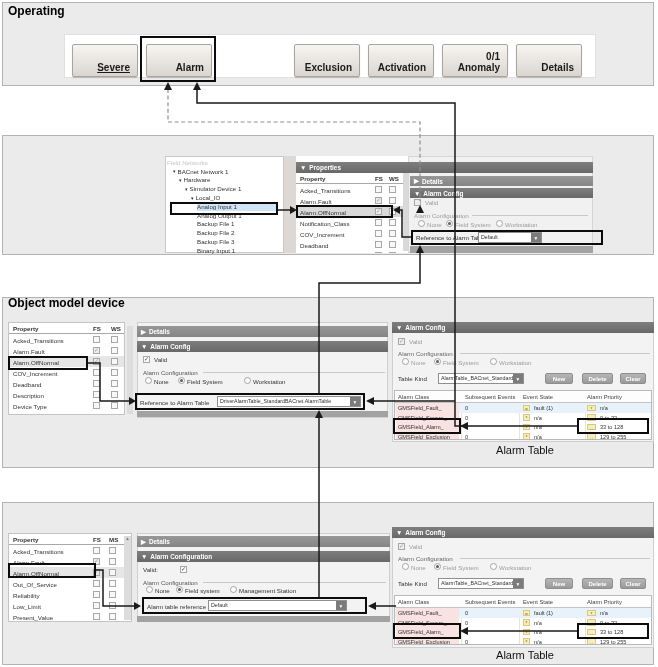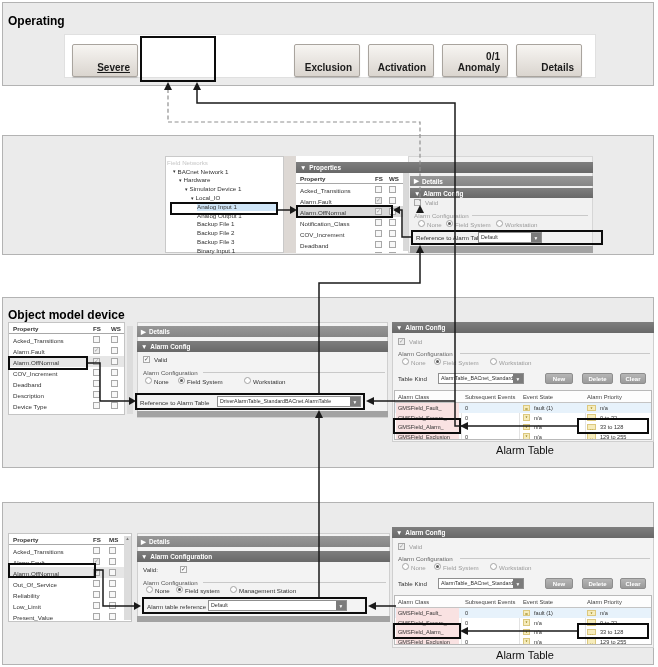--- a/index.html
+++ b/index.html
@@ -32,21 +32,21 @@
 #ovl{position:absolute;left:0;top:0;z-index:45;pointer-events:none}
 .pnl{background:#f3f3f3;border:1px solid #cfcfcf}
 .wpnl{background:#fff;border:1px solid #c4c4c4}
 </style>
 </head>
 <body>
 
 <div id="app">
 
   <div class="a sec" style="left:2px;top:2px;width:652px;height:84px"></div>
-  <div class="a title" style="left:8px;top:14px">Operating</div>
+  <div class="a title" style="left:8px;top:4px">Operating</div>
   <div class="a" style="left:64px;top:34px;width:532px;height:44px;background:#fff;border:1px solid #e0e0e0"></div>
   <div id="op-buttons"></div>
 
   <div class="a sec" style="left:2px;top:135px;width:652px;height:120px"></div>
 
   <div class="a" style="left:165px;top:156px;width:119px;height:97px;background:#fff;border:1px solid #c9c9c9"></div>
   <div class="a" style="left:284px;top:156px;width:12px;height:97px;background:#ddd8d4"></div>
   <div class="a" style="left:296px;top:156px;width:112px;height:97px;background:#fff"></div>
   <div class="a" style="left:408px;top:156px;width:185px;height:97px;background:#f1f1f1;border:1px solid #d6d6d6"></div>
   <div id="tree"></div>
@@ -121,21 +121,21 @@
       <div class="lb gy" style="position: absolute; box-sizing: border-box; left: 95px; top: 0.5px;">Workstation</div>
     </div>
   <div class="a lb" style="left:416px;top:234px">Reference to Alarm Table</div>
   <div class="a dd" style="left:478px;top:232px;width:64px;height:11px">
       <span class="ddt">Default</span>
       <span class="ddb">▾</span>
     </div>
   <div class="a stub" style="left:410px;top:246px;width:183px;height:7px"></div>
 
   <div class="a sec" style="left:2px;top:297px;width:652px;height:171px"></div>
-  <div class="a title" style="left:8px;top:308px">Object model device</div>
+  <div class="a title" style="left:8px;top:296px">Object model device</div>
 
   <div class="a wpnl" id="p3" style="left:8px;top:322px;width:117px;height:93px;overflow:hidden">
       <div style="position: absolute; box-sizing: border-box; left: 0px; top: 0px; right: 0px; height: 11px; border-bottom: 1px solid rgb(168, 168, 168); background: rgb(255, 255, 255);">
         <div class="lb b" style="position: absolute; box-sizing: border-box; left: 4px; top: 2px;">Property</div>
         <div class="lb b" style="position: absolute; box-sizing: border-box; left: 84px; top: 2px;">FS</div>
         <div class="lb b" style="position: absolute; box-sizing: border-box; left: 102px; top: 2px;">WS</div>
       </div>
       <div style="position: absolute; box-sizing: border-box; left: 0px; top: 11px; right: 0px; height: 11px;">
         <div class="lb" style="position: absolute; box-sizing: border-box; left: 4px; top: 2.5px;">Acked_Transitions</div>
         <div class="cb" style="position: absolute; box-sizing: border-box; left: 84px; top: 2px;"></div>
@@ -477,20 +477,23 @@
       <polygon points="319,410 315,418 323,418"></polygon>
       <polygon points="136,401 129,397 129,405"></polygon>
       <polygon points="141,606 134,602 134,610"></polygon>
       <polygon points="368,606 376,602 376,610"></polygon>
       <polygon points="460,631 468,627 468,635"></polygon>
     </g>
   </svg>
 <div class="a opbtn" style="left: 72px; top: 44px; width: 66px; height: 33px; text-decoration: underline;">
       <div class="bl">Severe</div>
     </div>
+    <div class="a opbtn" style="left: 146px; top: 44px; width: 66px; height: 33px;">
+      <div class="bl">Alarm</div>
+    </div>
     <div class="a opbtn" style="left: 294px; top: 44px; width: 66px; height: 33px;">
       <div class="bl">Exclusion</div>
     </div>
     <div class="a opbtn" style="left: 368px; top: 44px; width: 66px; height: 33px;">
       <div class="bl">Activation</div>
     </div>
     <div class="a opbtn" style="left: 442px; top: 44px; width: 66px; height: 33px;">
       <div class="bd">0/1</div>
       <div class="bl">Anomaly</div>
     </div>

